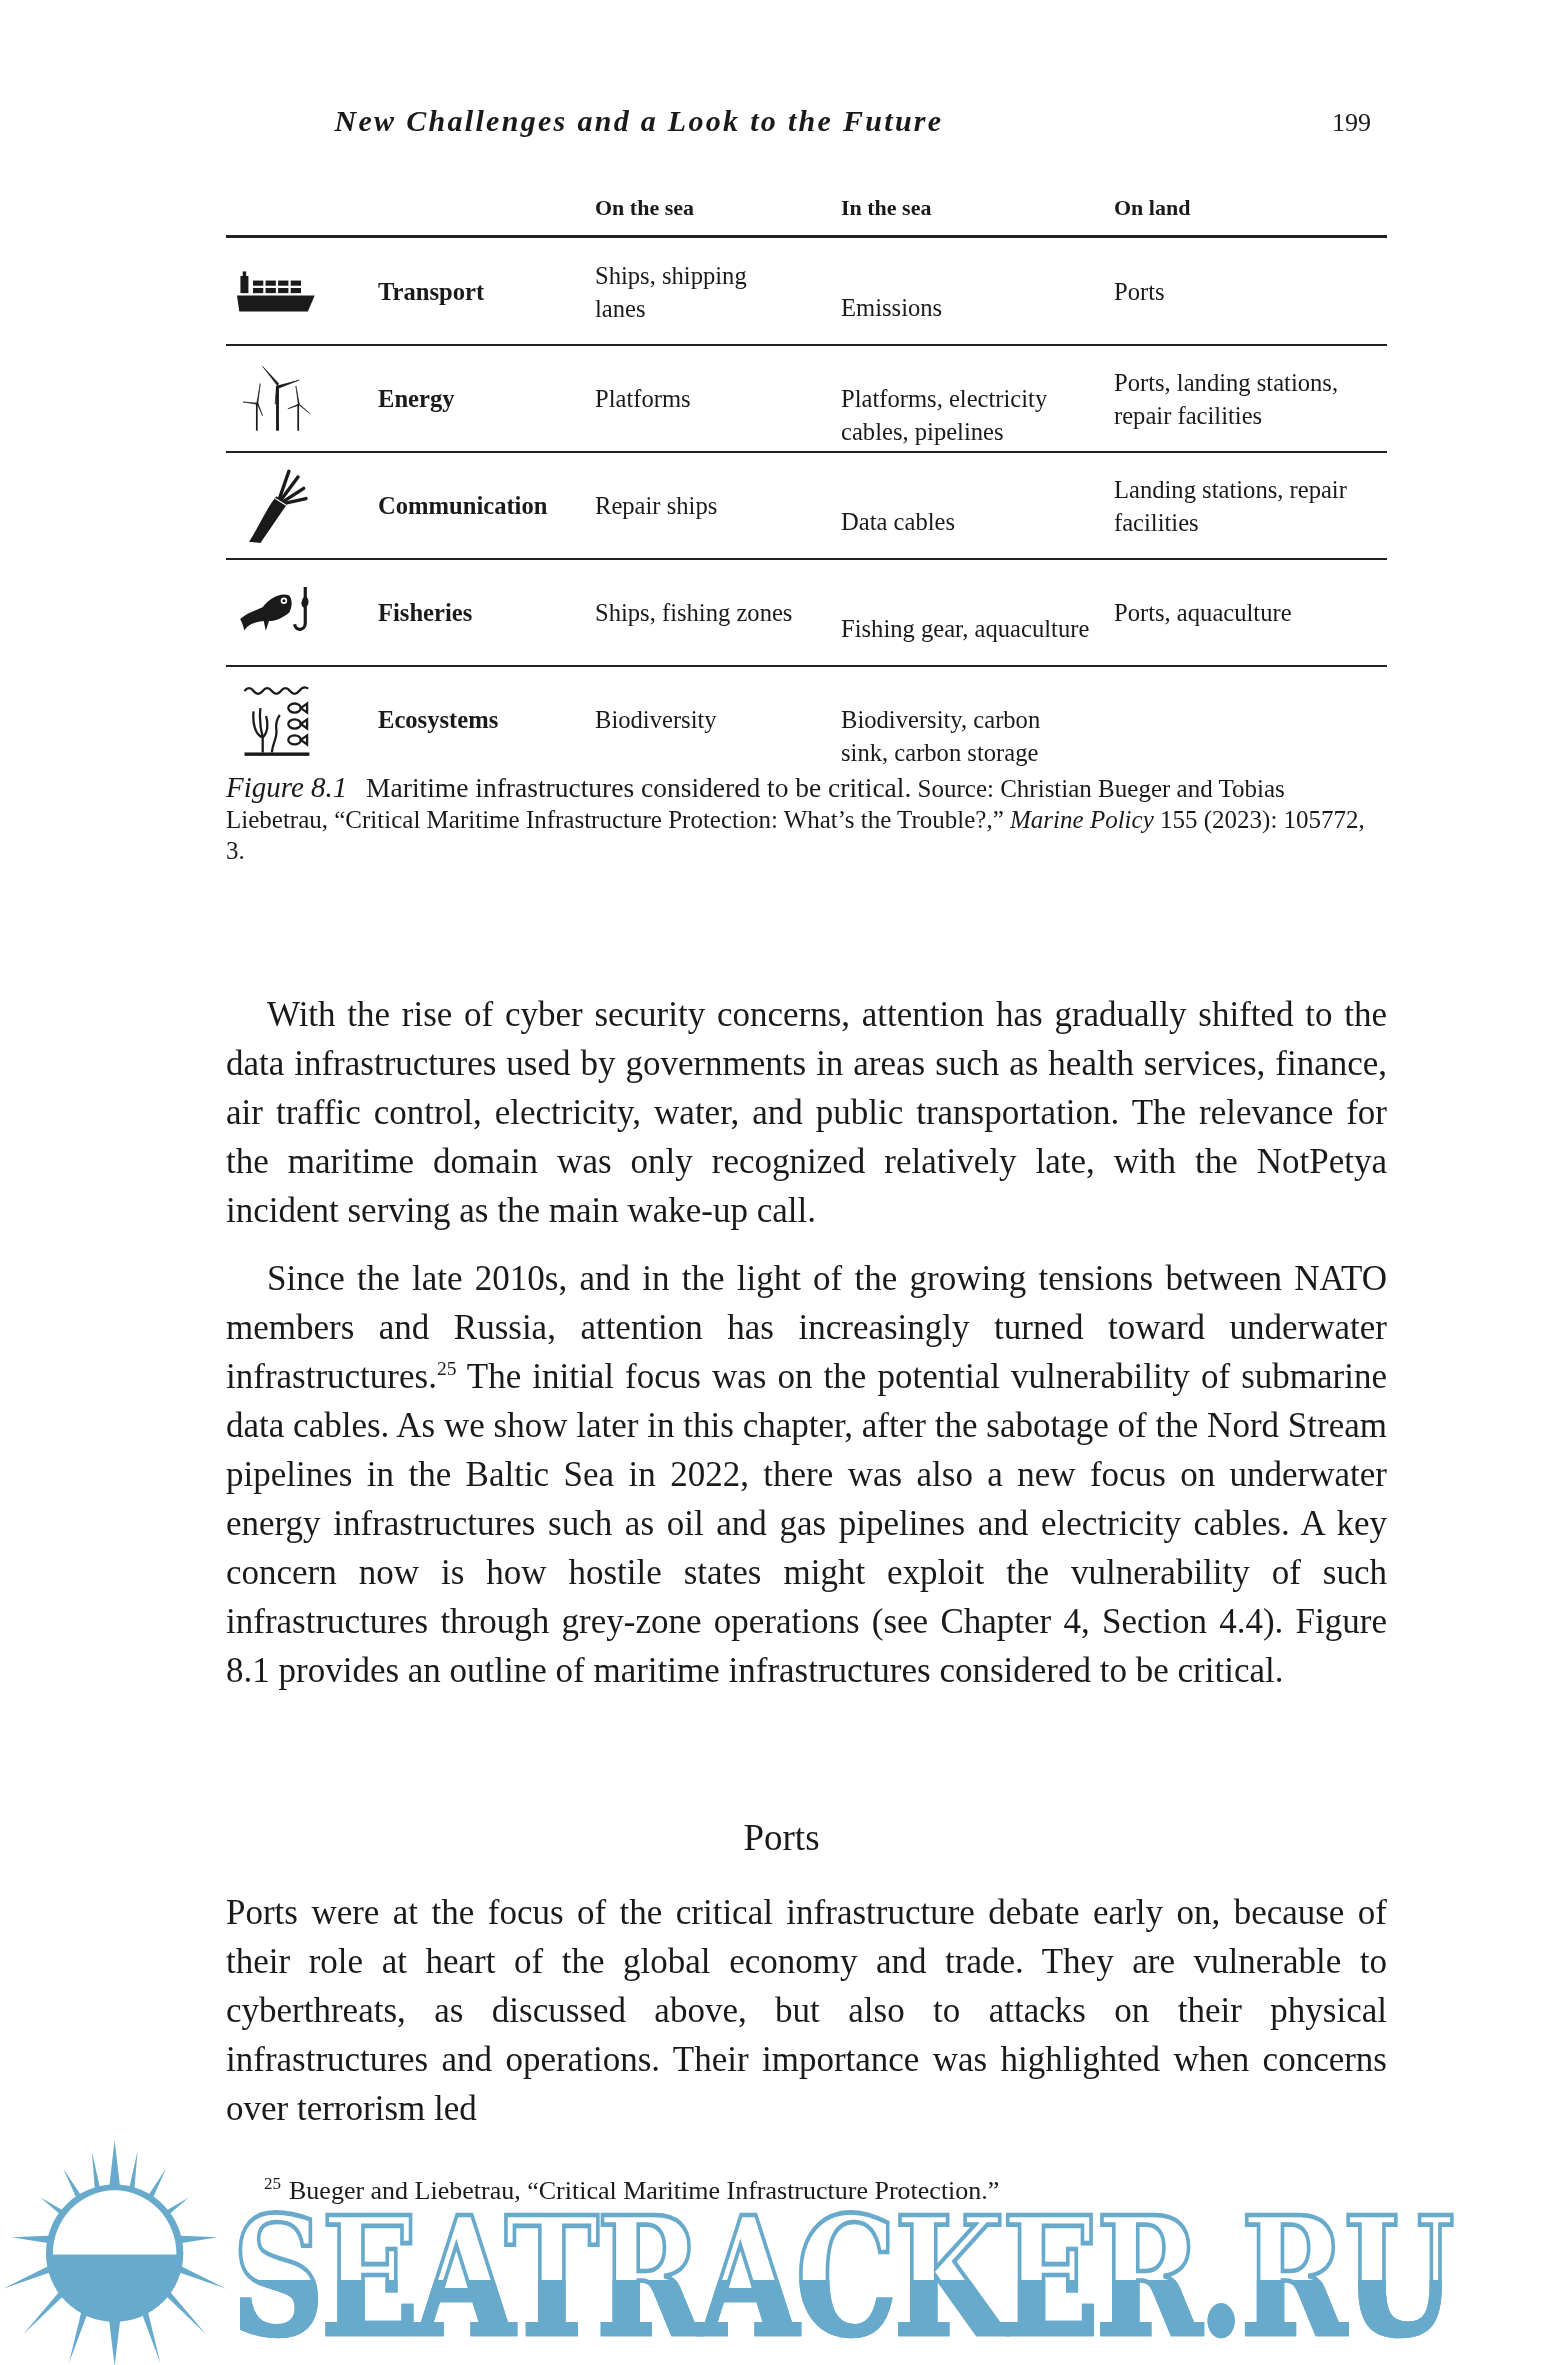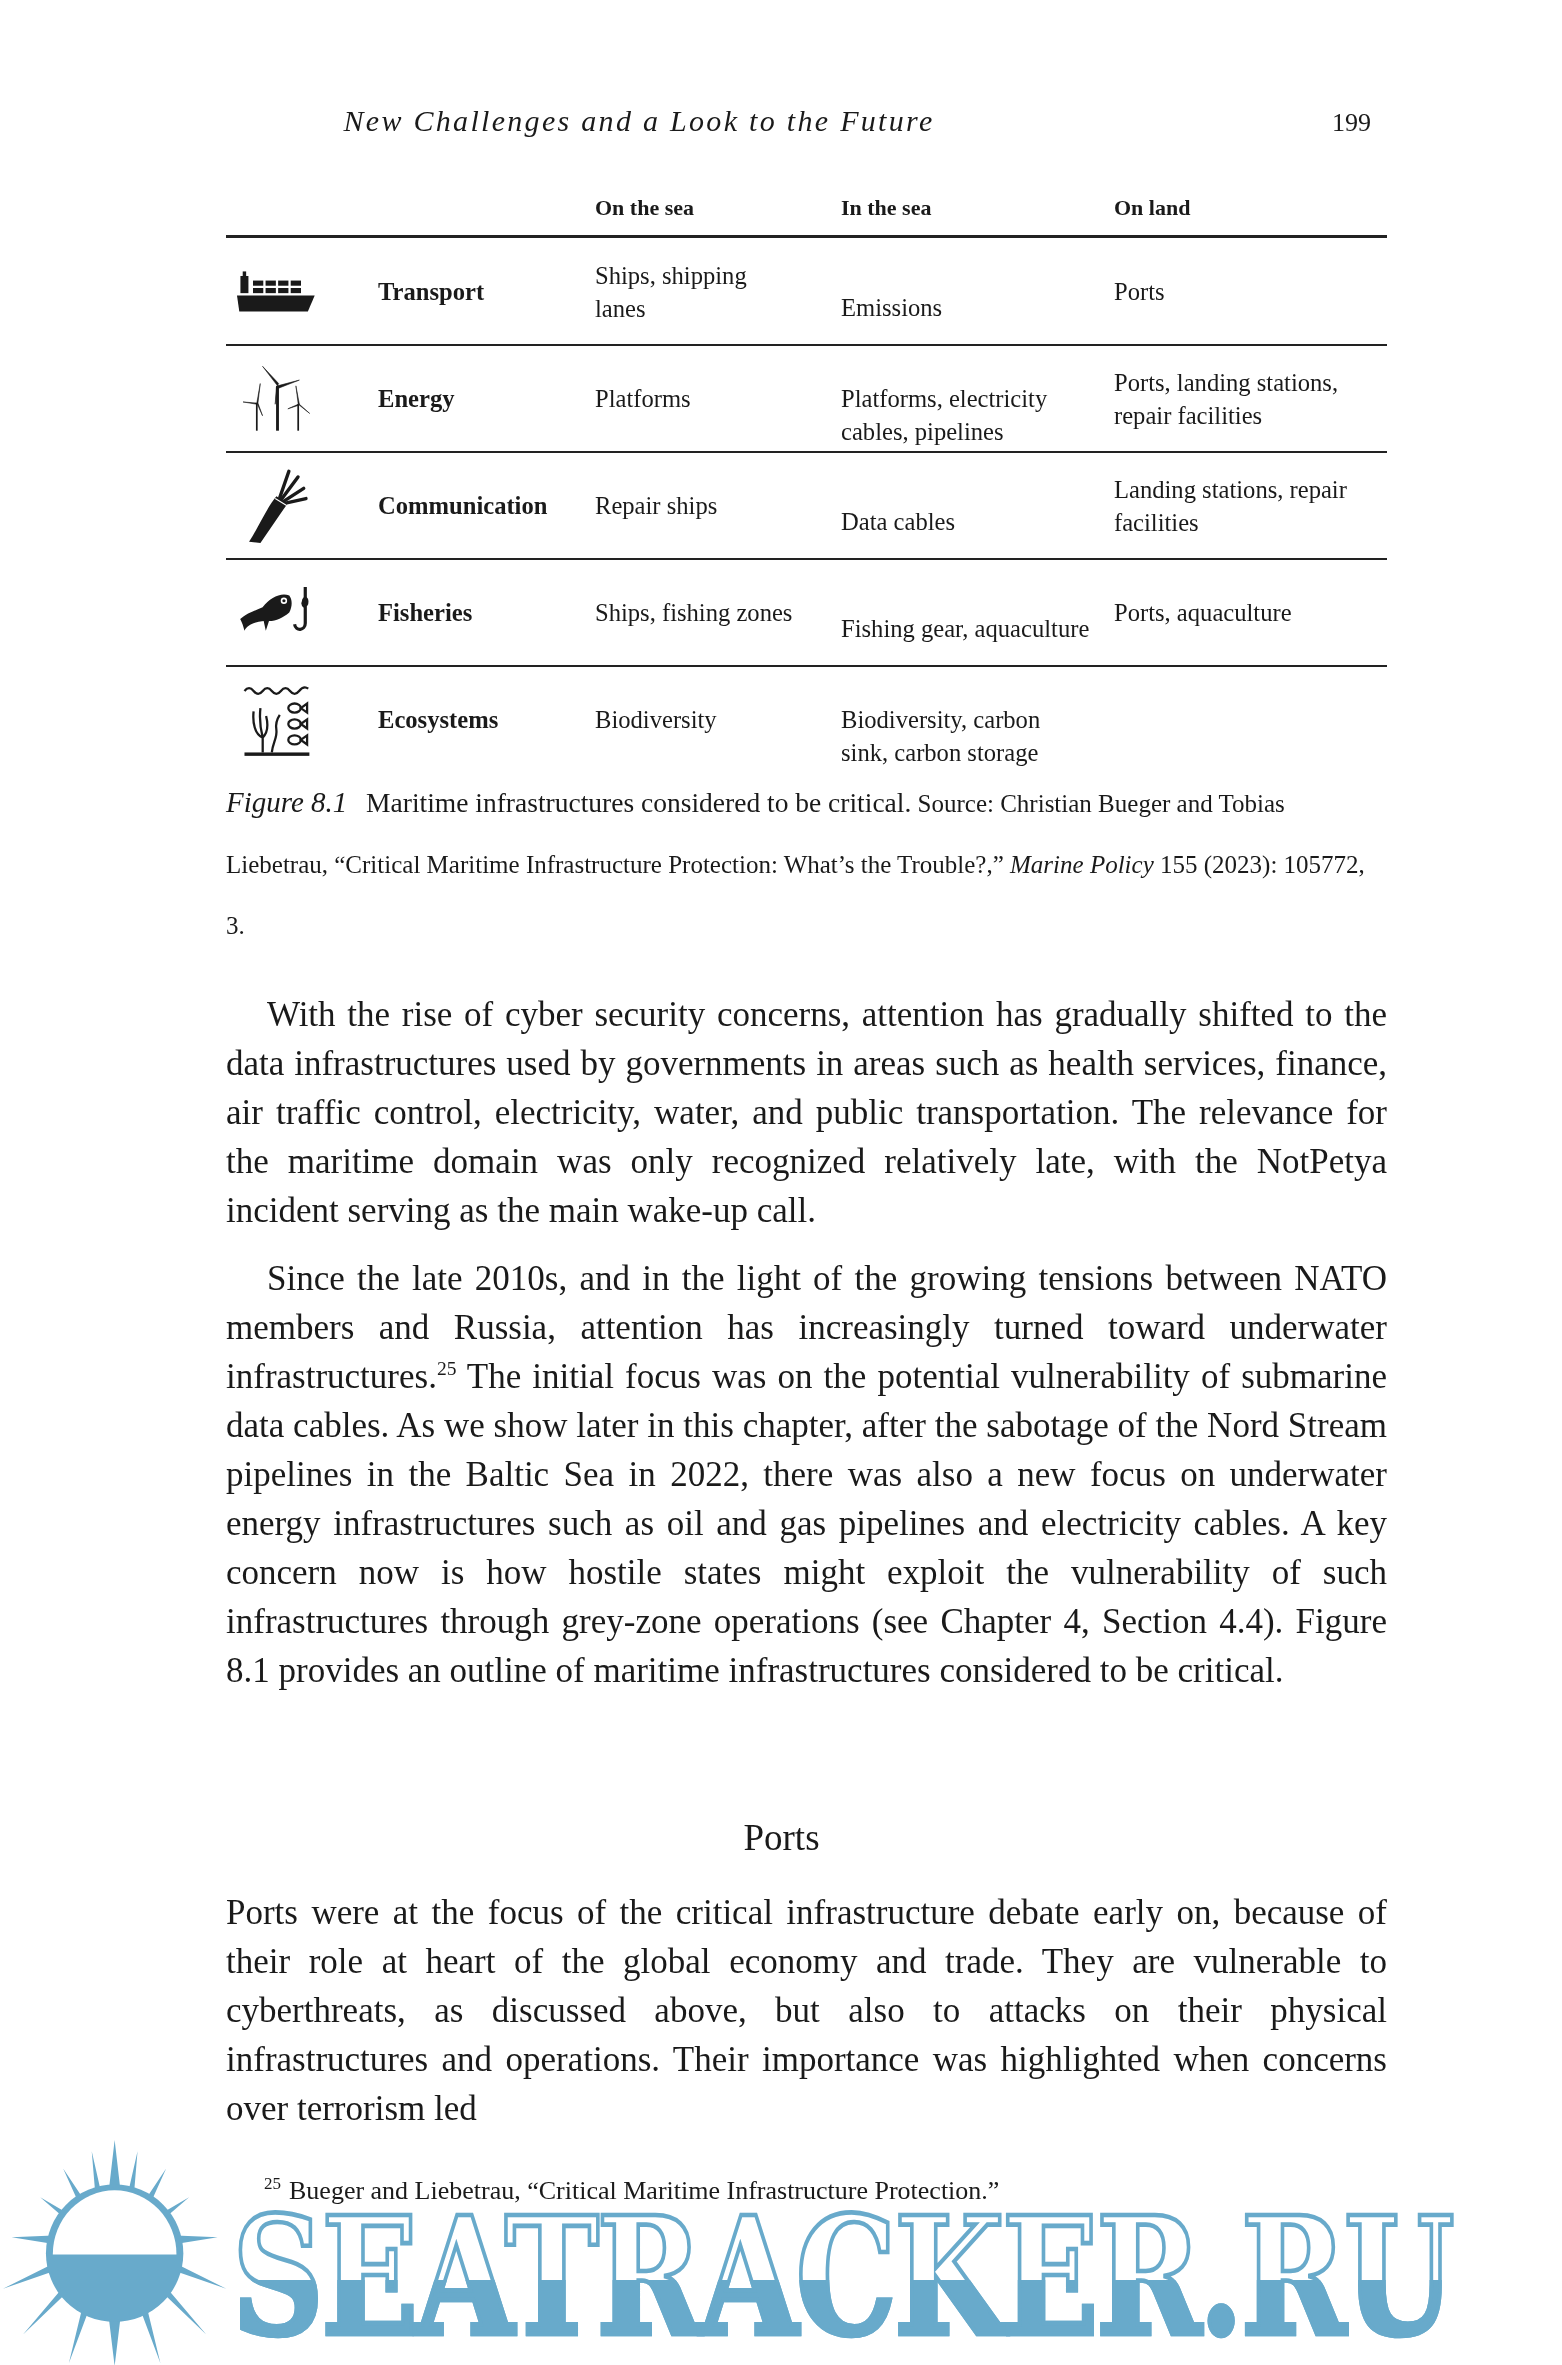--- a/index.html
+++ b/index.html
@@ -1,37 +1,37 @@
 <!DOCTYPE html>
 <html style="font-size:9.2px"><head>
 <meta charset="utf-8">
 <style>
   html, body { margin:0; padding:0; background:#ffffff; }
   body { width:1563px; height:2366px; position:relative; overflow:hidden;
          font-family:"Liberation Serif","DejaVu Serif",serif; color:#1a1a1a; }
   .abs { position:absolute; }
   .running-head { left:0; width:1278px; top:104px; text-align:center; font-style:italic;
-                  font-size:30px; letter-spacing:2.3px; }
+                  font-size:30px; letter-spacing:2.3px;font-weight:bold; }
   .page-num { right:192px; top:108px; font-size:26px; }
 
   .table { left:226px; top:189px; width:1161px; }
   .thead { position:relative; height:47px; font-weight:bold; font-size:22px; }
   .thead span { position:absolute; top:5.7px; }
   .rule-top { position:absolute; left:0; width:1161px; top:46px; height:3.4px; background:#222; }
   .row { position:relative; height:105px; border-bottom:2.3px solid #222; }
   .row:last-child { border-bottom:none; }
   .cell { position:absolute; top:0; height:105px; display:flex; align-items:center;
           font-size:24.6px; line-height:33px; }
   .c-icon { left:11.4px; width:80px; justify-content:center; }
   .c-label { left:152px; font-weight:bold; }
   .c-onsea { left:369px; width:206px; }
   .c-insea { left:615px; width:252px;margin-top:16px; }
   .c-onland { left:888px; width:240px; }
 
-  .caption { left:226px; top:772px; width:1161px; font-size:25px; line-height:61px; }
+  .caption { left:226px; top:772px; width:1161px; font-size:25px; line-height:31px; }
   .caption .fig { font-style:italic; font-size:29px; }
   .caption .ttl { font-size:27.5px; }
   .caption i { font-style:italic; }
 
   .body-text { left:226px; width:1161px; font-size:35px; line-height:49px; text-align:justify; }
   .body-text p { margin:0; text-indent:41px; }
   .body-text p.noindent { text-indent:0; }
   .body-text sup { font-size:19.5px; vertical-align:super; line-height:0; }
   .para1 { top:990px; }
   .para2 { top:1237px;margin-top:17px; }

